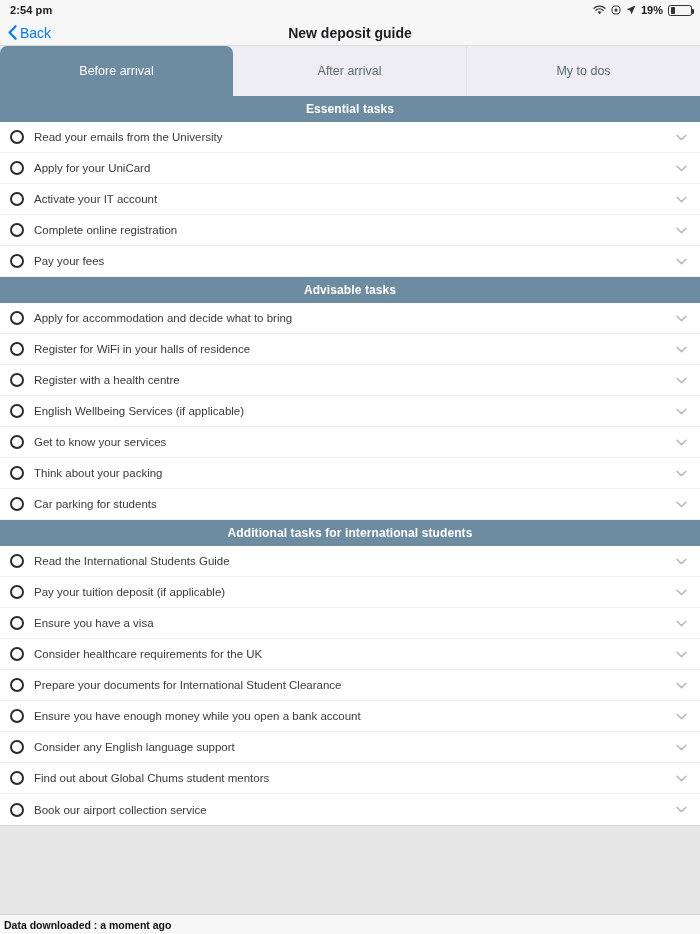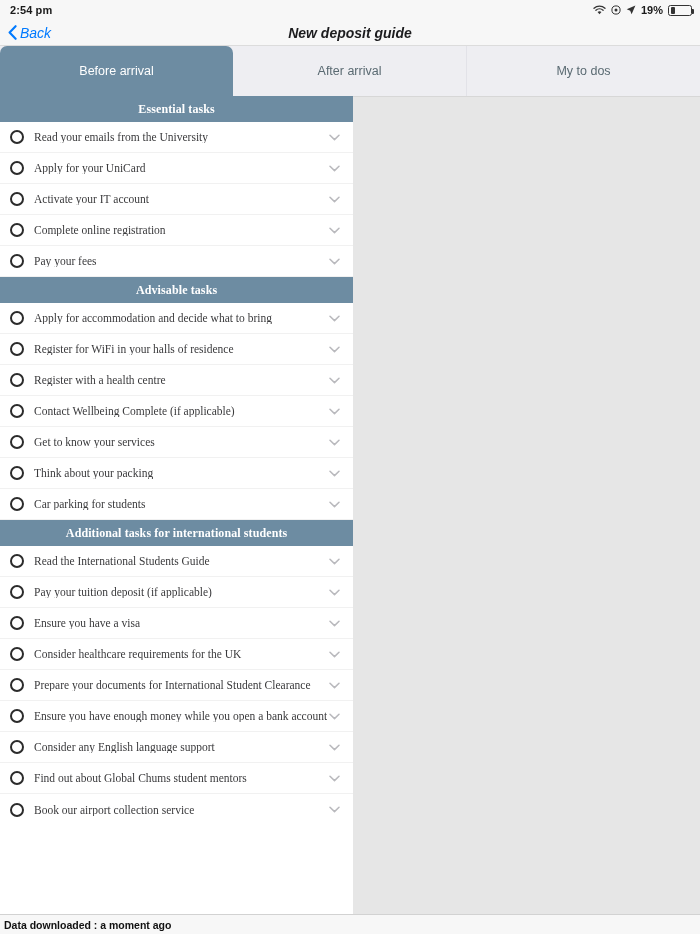--- a/index.html
+++ b/index.html
@@ -63,21 +63,20 @@
 
   
   .navbar {
     height: 26px;
     flex: 0 0 26px;
     background: #f7f7f7;
     position: relative;
     display: flex;
     align-items: center;
     border-bottom: 1px solid #dcdcdc;
-    font-style: italic;
   }
   .back-btn {
     display: flex;
     align-items: center;
     gap: 3px;
     padding-left: 8px;
     color: #007aff;
     font-size: 14px;
     cursor: pointer;
   }
@@ -121,22 +120,21 @@
     border-right: none;
     box-shadow: 0 0 0 0 transparent;
   }
 
   
   .content {
     flex: 1 1 auto;
     overflow: hidden;
     background: #e6e6e6;
     display: flex;
-    flex-direction: row;
-    font-family: Liberation Serif, serif;
+    flex-direction: column;
   }
   .list-wrap { background: #ffffff; }
 
   .section-header {
     height: 26px;
     background: #6d8ca2;
     color: #ffffff;
     font-size: 12px;
     font-weight: 700;
     display: flex;
@@ -332,21 +330,21 @@
           <div class="check-circle"></div>
           <div class="row-label">Register with a health centre</div>
           <div class="chevron">
             <svg width="11" height="7" viewBox="0 0 11 7">
               <path d="M1 1.2 5.5 5.6 10 1.2" stroke="#b9b9bd" stroke-width="1.5" fill="none" stroke-linecap="round" stroke-linejoin="round"></path>
             </svg>
           </div>
         </div>
         <div class="row">
           <div class="check-circle"></div>
-          <div class="row-label">Contact Wellbeing Complete (if applicable)</div>
+          <div class="row-label">English Wellbeing Services (if applicable)</div>
           <div class="chevron">
             <svg width="11" height="7" viewBox="0 0 11 7">
               <path d="M1 1.2 5.5 5.6 10 1.2" stroke="#b9b9bd" stroke-width="1.5" fill="none" stroke-linecap="round" stroke-linejoin="round"></path>
             </svg>
           </div>
         </div>
         <div class="row">
           <div class="check-circle"></div>
           <div class="row-label">Get to know your services</div>
           <div class="chevron">

